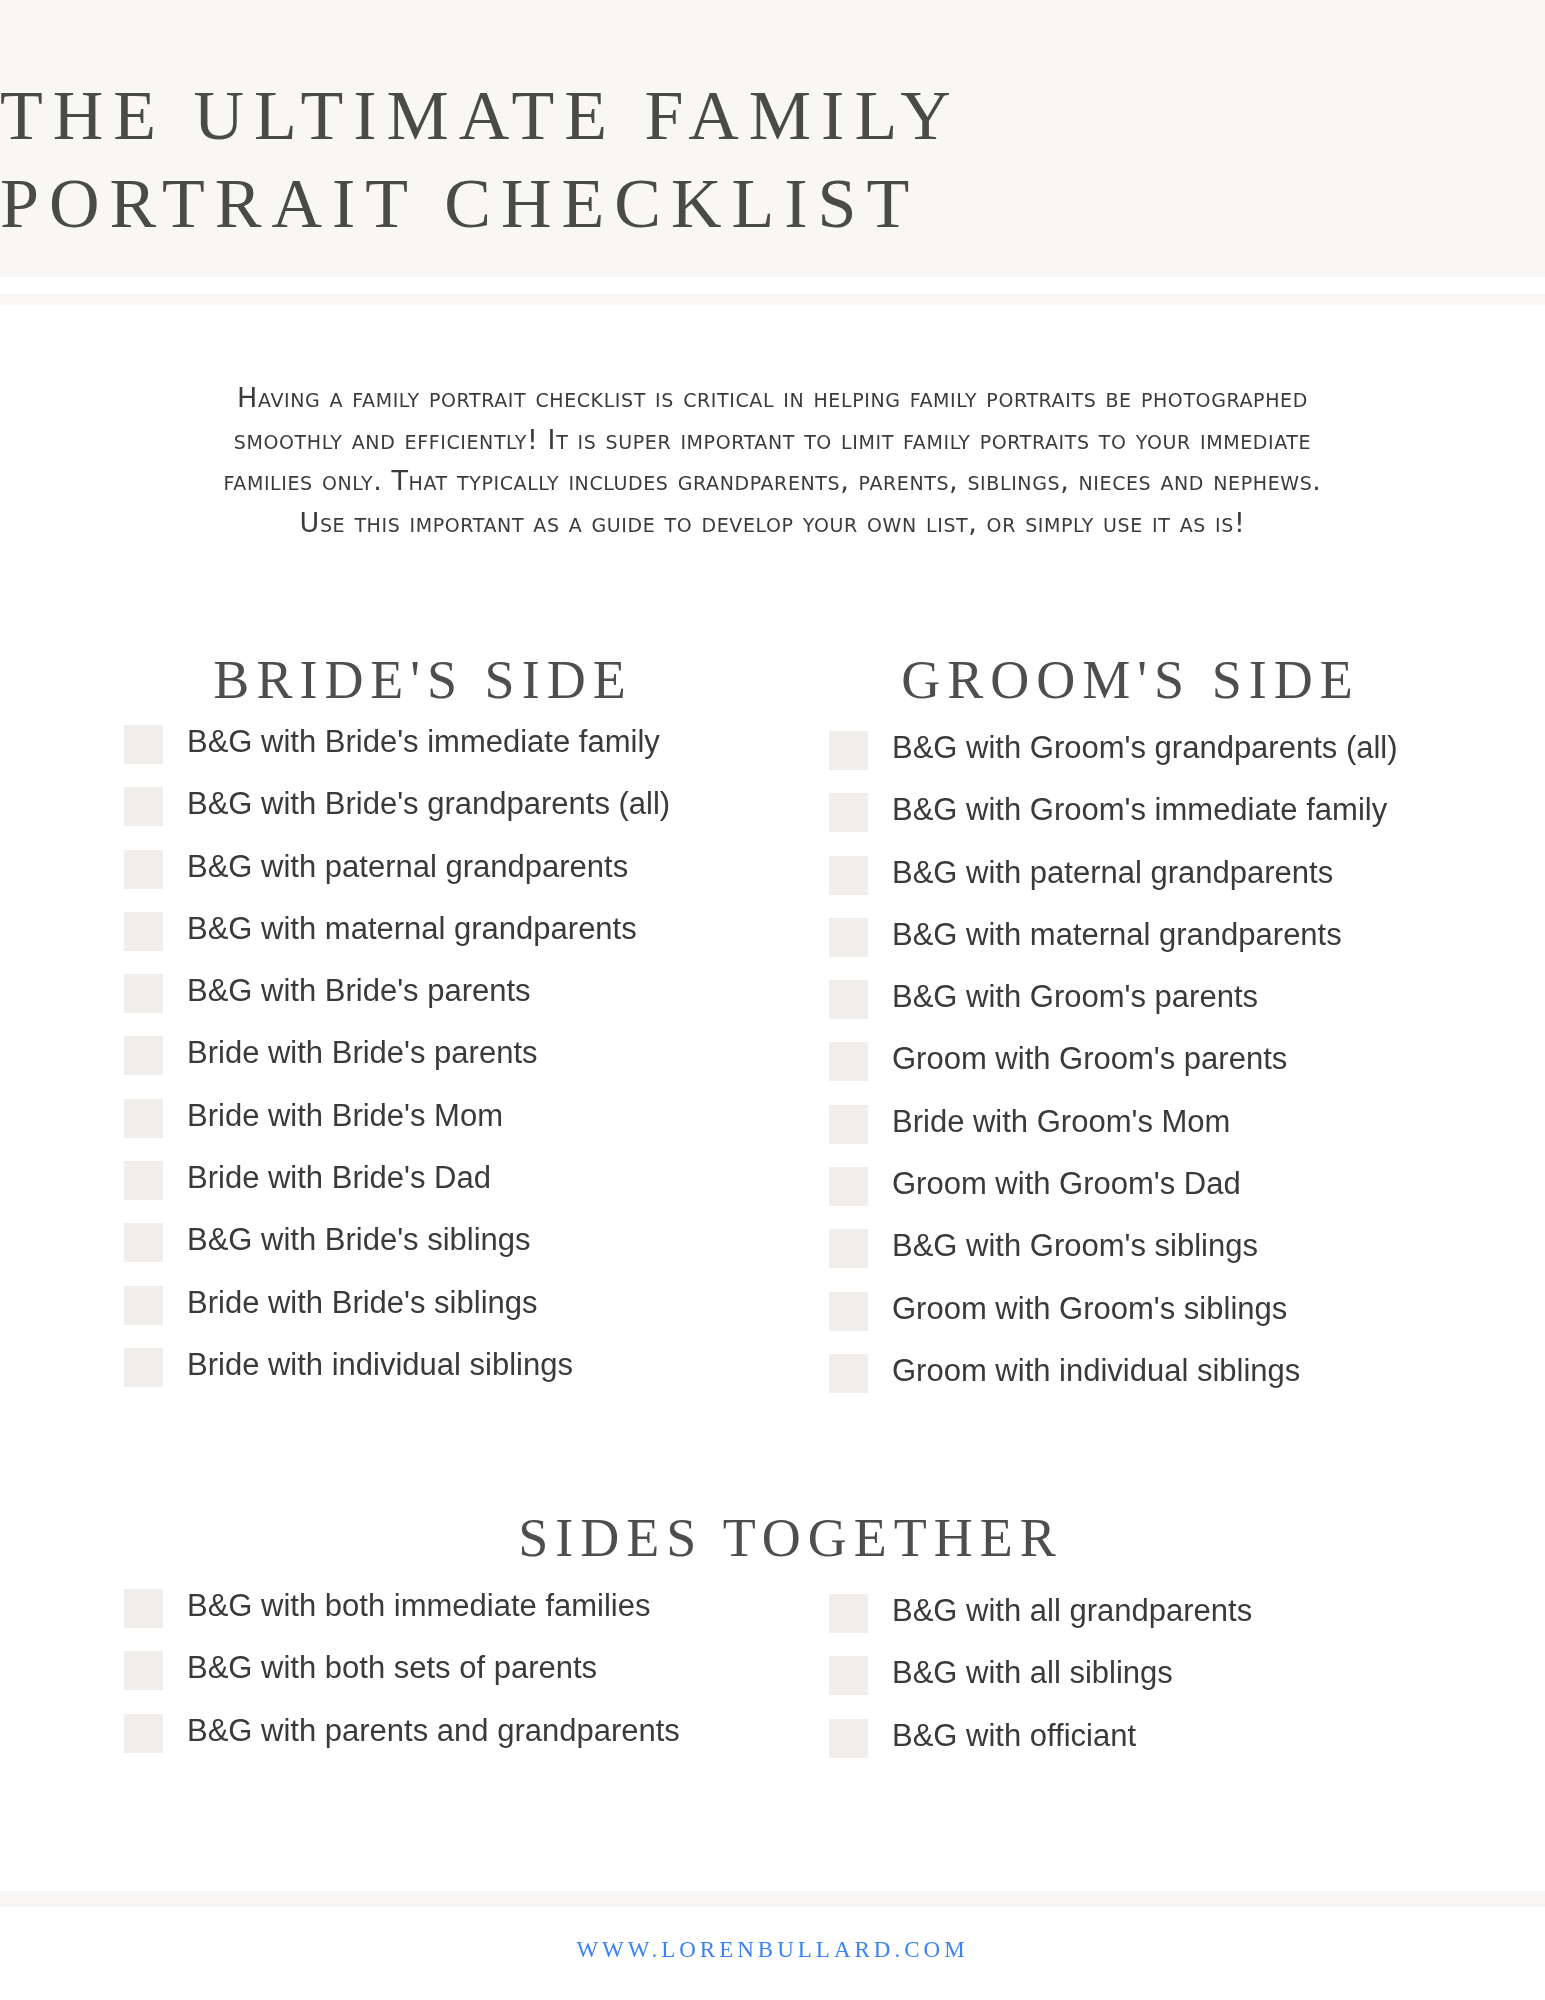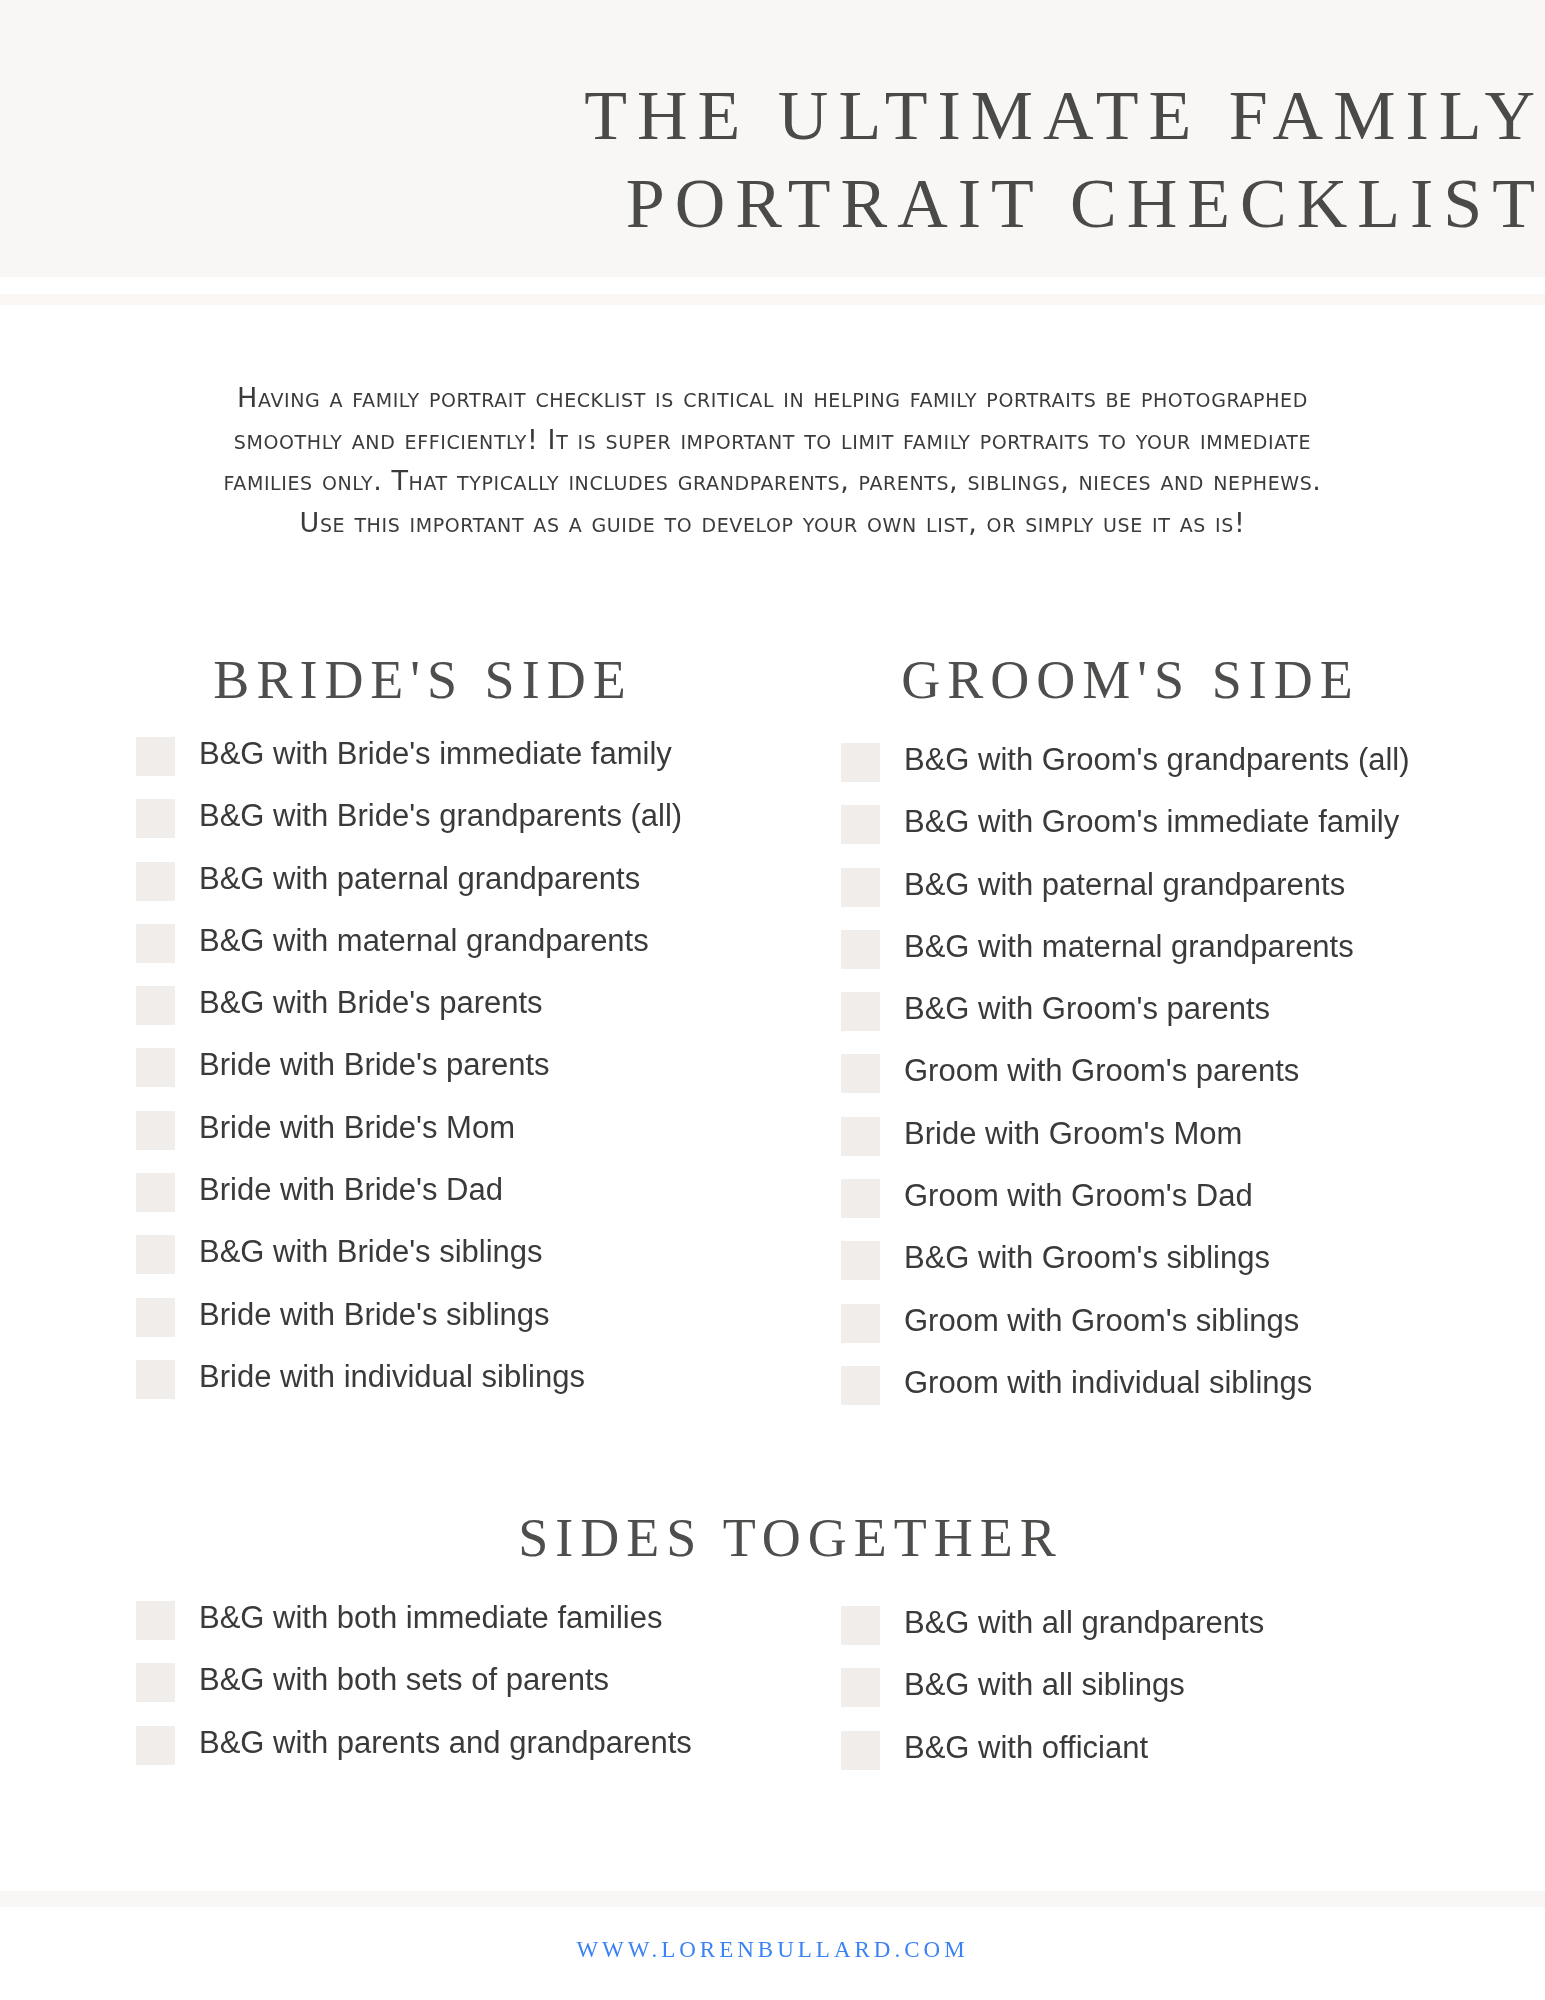--- a/index.html
+++ b/index.html
@@ -16,21 +16,21 @@
     }
     .header-band {
       position: absolute;
       left: 0; top: 0;
       width: 1545px; height: 277px;
       background: #f8f7f5;
     }
     .title {
       position: absolute;
       left: 0; width: 1545px;
-      text-align: right;
+      text-align: left;
       font-family: "Liberation Serif", "DejaVu Serif", serif;
       font-size: 70px;
       letter-spacing: 10px;
       line-height: 88px;
       color: #4a4a48;
       margin: 0;
       font-weight: normal;
     }
     .title-line1 { top: 72px; }
     .title-line2 { top: 160px; }
@@ -65,21 +65,21 @@
       text-align: center;
       white-space: nowrap;
       line-height: 60px;
     }
     .heading-bride { left: 100px; width: 610px; top: 632px; }
     .heading-groom { left: 805px; width: 615px; top: 632px; }
     .heading-together { left: 0; width: 1545px; top: 1490px; }
 
     .checklist {
       position: absolute;
-      margin: 16px; padding: 0;
+      margin: 4px; padding: 0;
       list-style: none;
     }
     .check-item {
       height: 62.3px;
       display: flex;
       align-items: flex-start;
       position: relative;
     }
     .checkbox {
       width: 39px; height: 39px;

